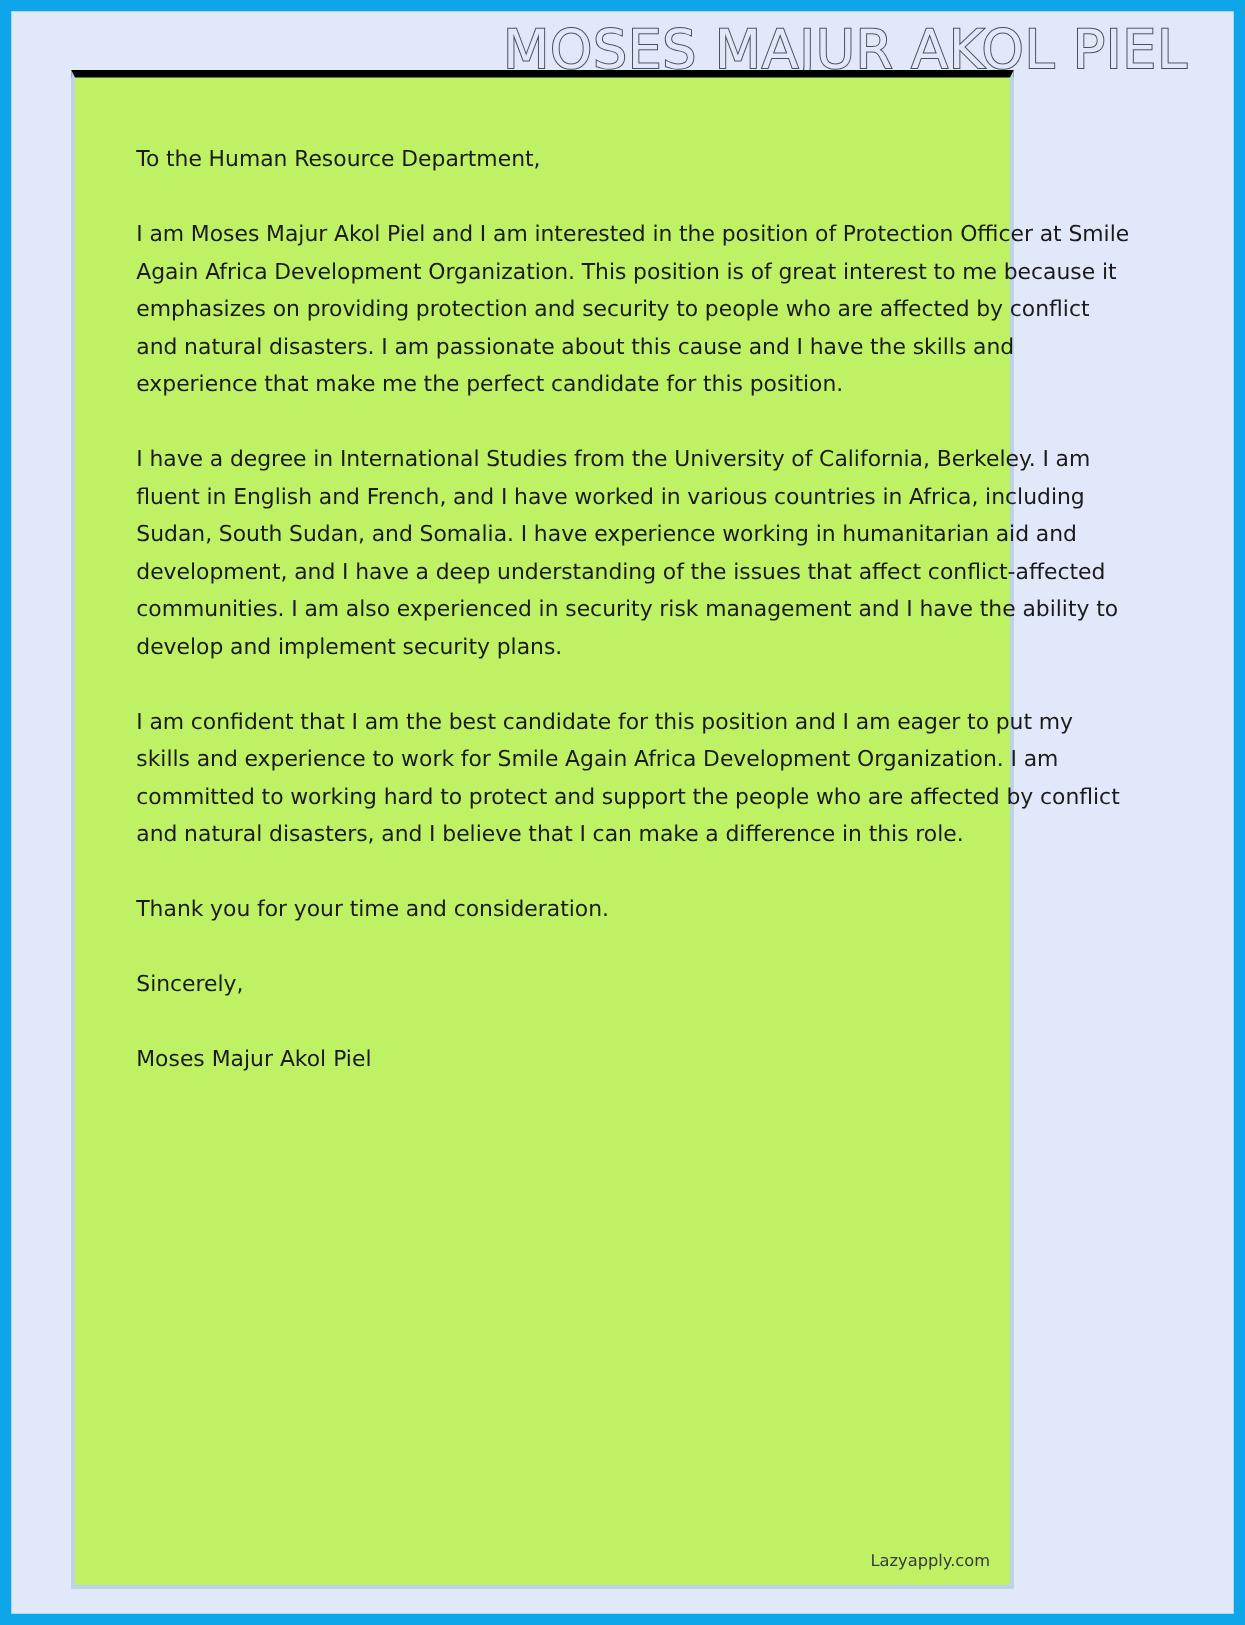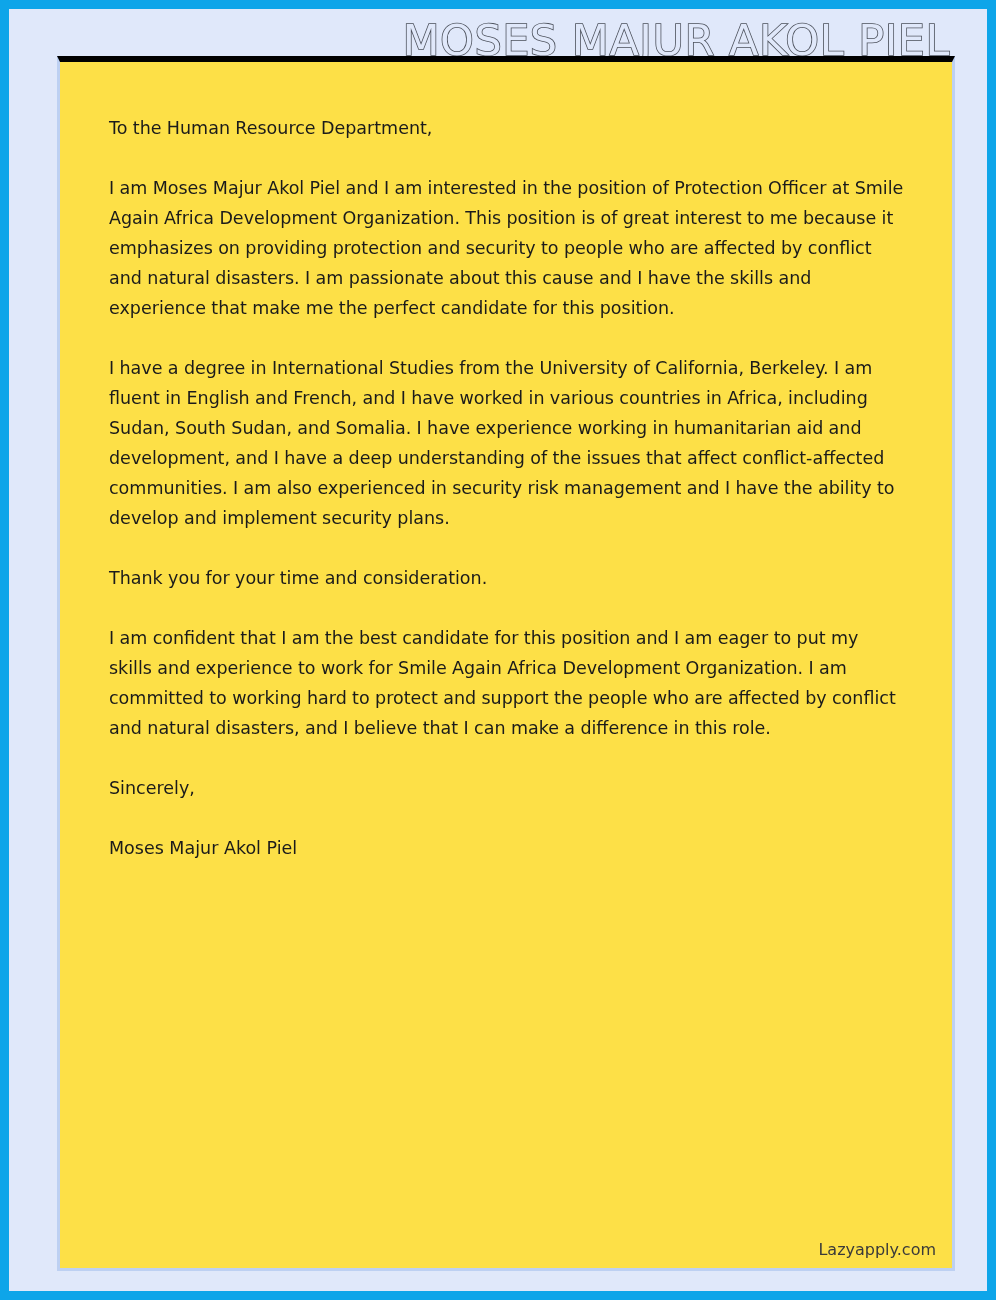--- a/index.html
+++ b/index.html
@@ -49,23 +49,23 @@
     -webkit-text-stroke: 1.6px #4a4f5a;
     text-stroke: 1.6px #4a4f5a;
     paint-order: stroke fill;
   }
 
   
   .sheet {
     position: absolute;
     left: 48px;
     top: 47px;
-    width: 898px;
+    width: 754px;
     height: 1215px;
-    background: #fde047;
+    background: #bef264;
     box-sizing: border-box;
     border-top: 6px solid #000000;
     border-left: 3px solid #BDD0F2;
     border-right: 3px solid #BDD0F2;
     border-bottom: 3px solid #BDD0F2;
   }
 
   .sheet-inner {
     position: absolute;
     left: 0;
@@ -105,21 +105,21 @@
     font-size: 17.5px;
     line-height: 30px;
     color: #1E80E3;
   }
 
   .watermark {
     position: absolute;
     right: 16px;
     bottom: 10px;
     font-family: "DejaVu Sans", sans-serif;
-    font-size: 16px;
+    font-size: 13px;
     line-height: 16px;
     color: #3a3a3a;
     white-space: nowrap;
   }
 </style>
 </head>
 <body>
 
 <div class="page-frame">
 
@@ -131,23 +131,23 @@
     <div class="sheet-inner">
 
       <div class="letter-body">
 
         <p class="para">To the Human Resource Department,</p>
 
         <p class="para">I am Moses Majur Akol Piel and I am interested in the position of Protection Officer at Smile Again Africa Development Organization. This position is of great interest to me because it emphasizes on providing protection and security to people who are affected by conflict and natural disasters. I am passionate about this cause and I have the skills and experience that make me the perfect candidate for this position.</p>
 
         <p class="para">I have a degree in International Studies from the University of California, Berkeley. I am fluent in English and French, and I have worked in various countries in Africa, including Sudan, South Sudan, and Somalia. I have experience working in humanitarian aid and development, and I have a deep understanding of the issues that affect conflict-affected communities. I am also experienced in security risk management and I have the ability to develop and implement security plans.</p>
 
+        <p class="para">I am confident that I am the best candidate for this position and I am eager to put my skills and experience to work for Smile Again Africa Development Organization. I am committed to working hard to protect and support the people who are affected by conflict and natural disasters, and I believe that I can make a difference in this role.</p>
+
         <p class="para">Thank you for your time and consideration.</p>
-
-        <p class="para">I am confident that I am the best candidate for this position and I am eager to put my skills and experience to work for Smile Again Africa Development Organization. I am committed to working hard to protect and support the people who are affected by conflict and natural disasters, and I believe that I can make a difference in this role.</p>
 
         <p class="para">Sincerely,</p>
 
         <p class="signature-name">Moses Majur Akol Piel</p>
 
 
       </div>
 
       <div class="watermark">Lazyapply.com</div>
 

